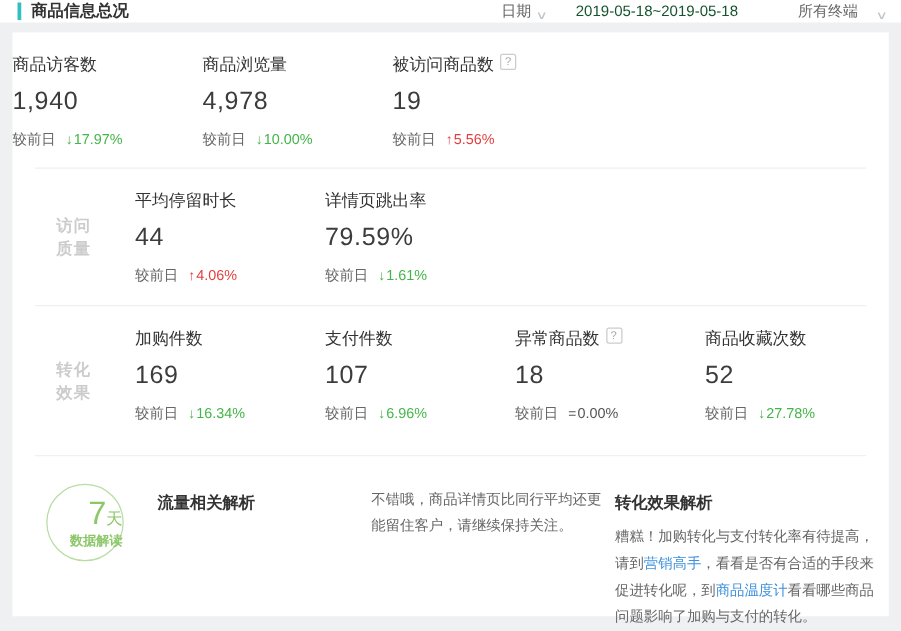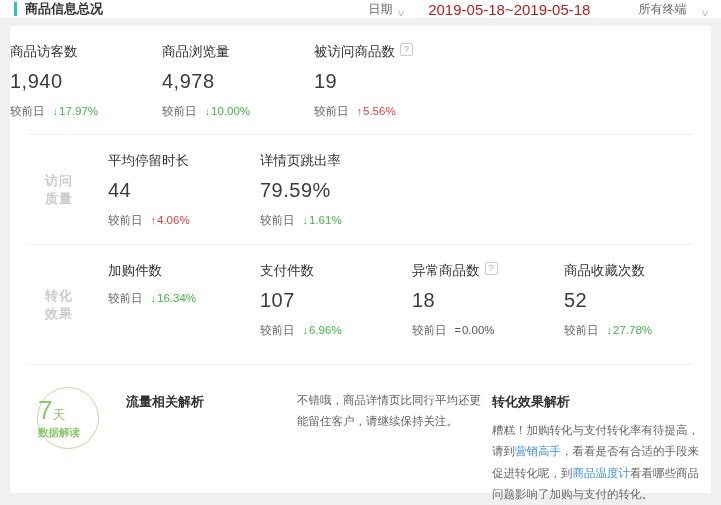--- a/index.html
+++ b/index.html
@@ -24,21 +24,21 @@
     margin-right: 8px;
   }
   .page-title { font-size: 13px; font-weight: bold; color: #333; }
   .header-spacer { flex: 1; }
   .filter-ctrl {
     display: flex; align-items: flex-end;
     font-size: 12px; color: #666; cursor: pointer;
   }
   .chevron { font-size: 9px; color: #c0c4cc; margin-left: 5px; transform: scaleX(1.5); display:inline-block; }
   .date-filter { margin-right: 24px; }
-  .date-range { font-size: 15px; color: #b91c1c; margin-right: 48px; cursor: pointer; }
+  .date-range { font-size: 12px; color: #14532d; margin-right: 48px; cursor: pointer; }
   .terminal-filter .chevron { margin-left: 16px; }
 
   
   .card {
     margin: 8px 10px 0 10px;
     background: #fff;
     height: 467px;
   }
   .divider { height: 1px; background: #f0f0f0; margin: 0 18px; }
 
@@ -77,21 +77,21 @@
   .change-group { margin-left: 8px; display: inline-flex; align-items: baseline; }
   .change-arrow { font-size: 11px; margin-right: 1px; }
 
   
   .insights { display: flex; padding: 16px 0 0 0; height: 128px; }
   .badge-col { width: 116px; display: flex; justify-content: center; align-items: flex-start; }
   .badge {
     width: 62px; height: 62px; border-radius: 50%;
     border: 1px solid #b7dda2;
     margin-top: 6px;
-    display: flex; flex-direction: column; align-items: flex-start; justify-content: center;
+    display: flex; flex-direction: column; align-items: flex-end; justify-content: center;
     color: var(--badge-green, #8cc76a);
   }
   .badge-line1 { line-height: 1; }
   .badge-number { font-size: 26px; }
   .badge-unit { font-size: 13px; }
   .badge-caption { font-size: 10.5px; margin-top: 3px; font-weight: bold; }
 
   .insight-col-1 { width: 171px; }
   .insight-col-2 { width: 195px; }
   .insight-col-3 { flex: 1; padding-right: 0; }
@@ -204,20 +204,21 @@
 
   <div class="metric-row r3">
     <div class="group-label">
       <span>转化</span>
       <span>效果</span>
     </div>
     <div class="metric-cell">
       <div class="metric-label">
           <span>加购件数</span>
         </div>
+      <div class="metric-value">169</div>
       <div class="metric-change">
         <span>较前日</span>
         <span class="change-group" style="color: rgb(68, 181, 73);">
           <span class="change-arrow">↓</span>
           <span>16.34%</span>
         </span>
       </div>
     </div>
     <div class="metric-cell">
       <div class="metric-label">

